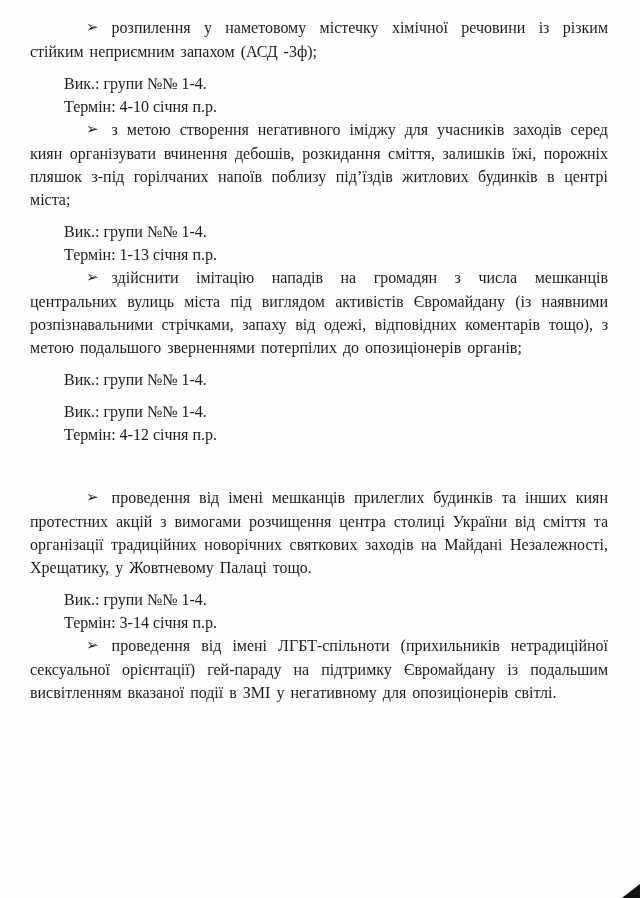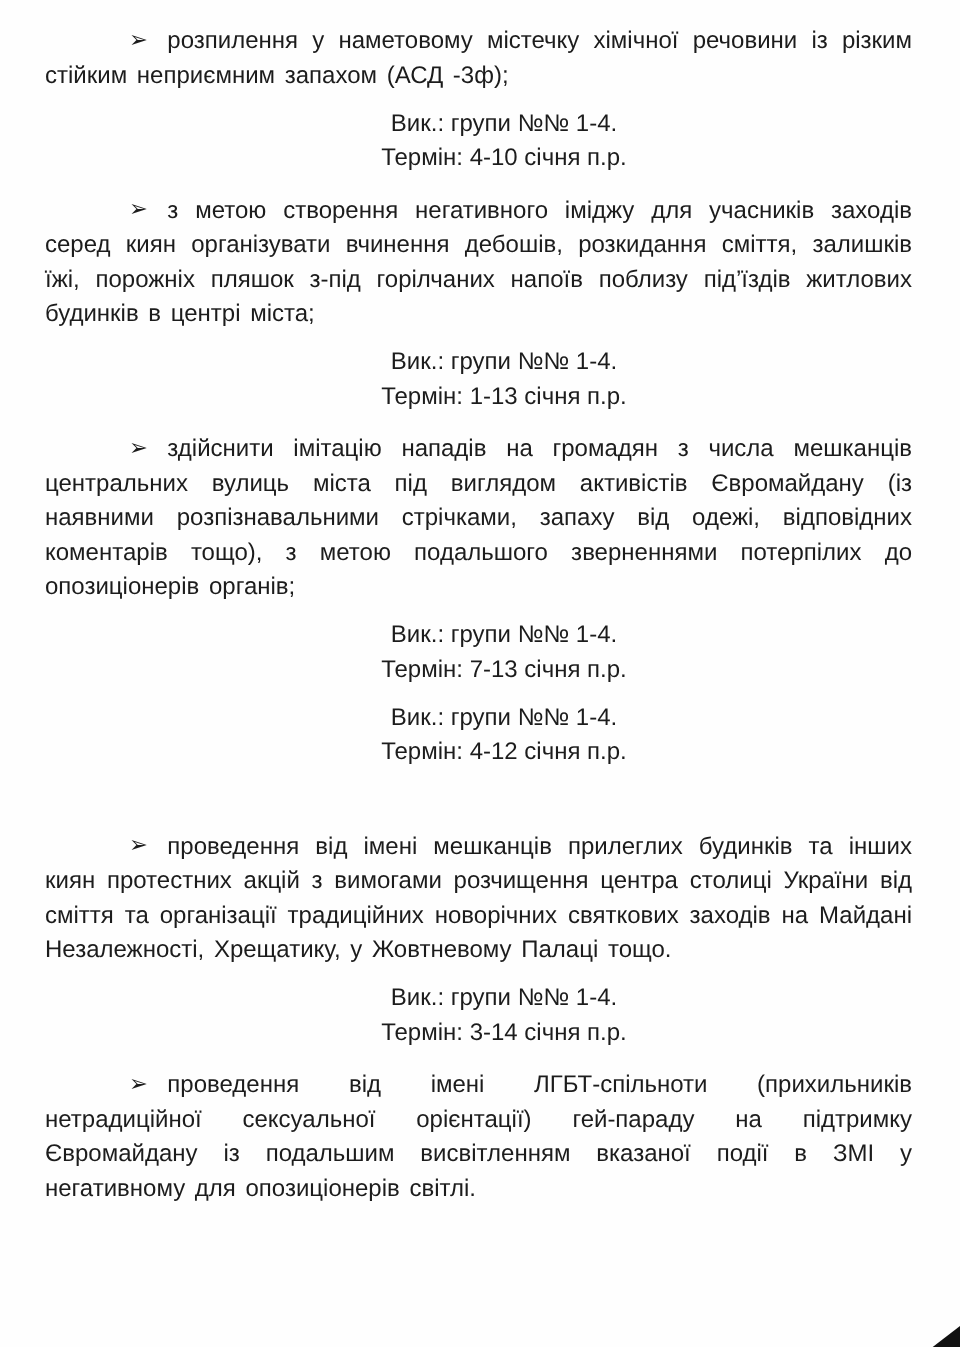--- a/index.html
+++ b/index.html
@@ -8,30 +8,30 @@
     padding: 0;
     background: #ffffff;
   }
   .page {
     position: relative;
     width: 640px;
     height: 898px;
     margin: 0 auto;
     background: #fefefe;
     overflow: hidden;
-    font-family: Liberation Sans, sans-serif;
+    font-family: Liberation Serif, serif;
     color: #1c1c1c;
     font-size: 16px;
     line-height: 23px;
     box-sizing: border-box;
     padding: 16px 32px 0 30px;
     -webkit-font-smoothing: antialiased;
   }
   .item { margin: 0; }
-  .item + .item .para { margin-top: 12px; }
+  .item + .item .para { }
   
   .item.extra-gap .para { margin-top: 40px; }
 
   .para {
     margin: 0;
     text-align: justify;
     text-indent: 56px;
     word-spacing: 2px;
   }
   .bullet {
@@ -39,21 +39,21 @@
     margin-right: 13px;
     text-indent: 0;
     font-size: 15px;
     transform: translateY(-1px);
   }
   .meta {
     margin: 9px 0 0 34px;
   }
   .meta p {
     margin: 0;
-    text-align: center;
+    text-align: left;
   }
   .scan-mark {
     position: absolute;
     right: 0;
     bottom: 0;
     width: 26px;
     height: 14px;
     background: #111;
     clip-path: polygon(30% 100%, 100% 0%, 100% 100%);
   }
@@ -76,21 +76,20 @@
     <div class="meta">
       <p>Вик.: групи №№ 1-4.</p>
       <p>Термін: 1-13 січня п.р.</p>
     </div>
   </div>
 
   <div class="item">
     <p class="para"><span class="bullet">➢</span><span>здійснити імітацію нападів на громадян з числа мешканців центральних вулиць міста під виглядом активістів Євромайдану (із наявними розпізнавальними стрічками, запаху від одежі, відповідних коментарів тощо), з метою подальшого зверненнями потерпілих до опозиціонерів органів;</span></p>
     <div class="meta">
       <p>Вик.: групи №№ 1-4.</p>
-      <p>Термін: 7-13 січня п.р.</p>
     </div>
   </div>
 
   <div class="item">
     <div class="meta">
       <p>Вик.: групи №№ 1-4.</p>
       <p>Термін: 4-12 січня п.р.</p>
     </div>
   </div>
 

